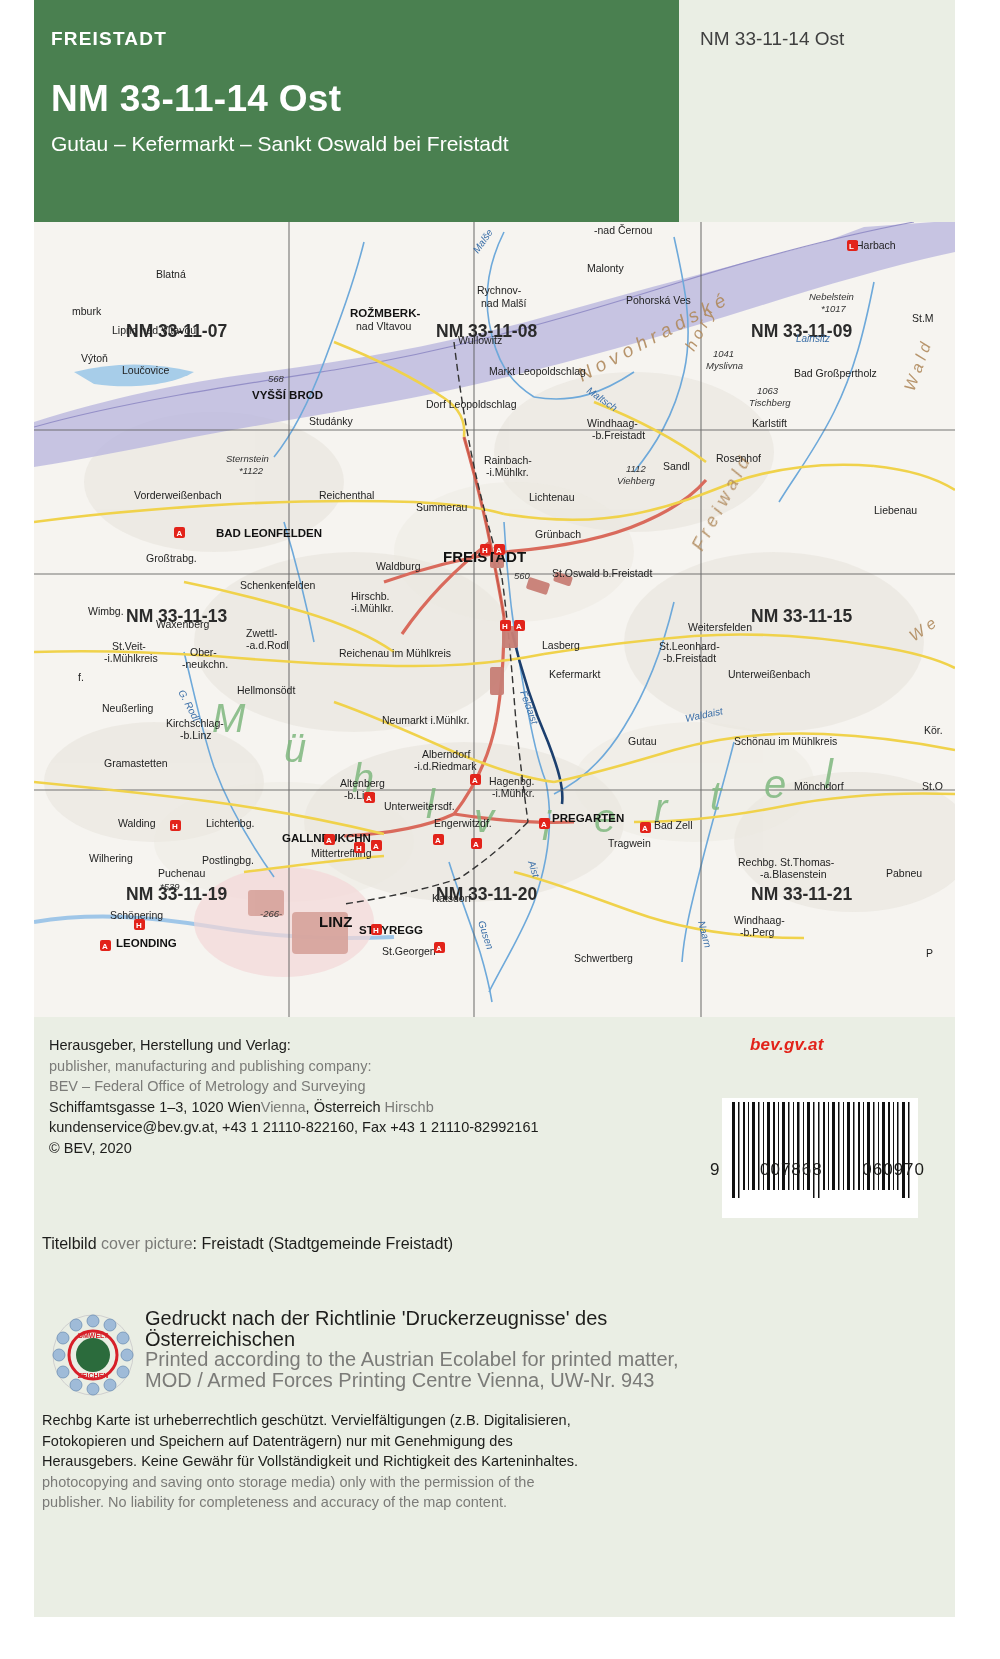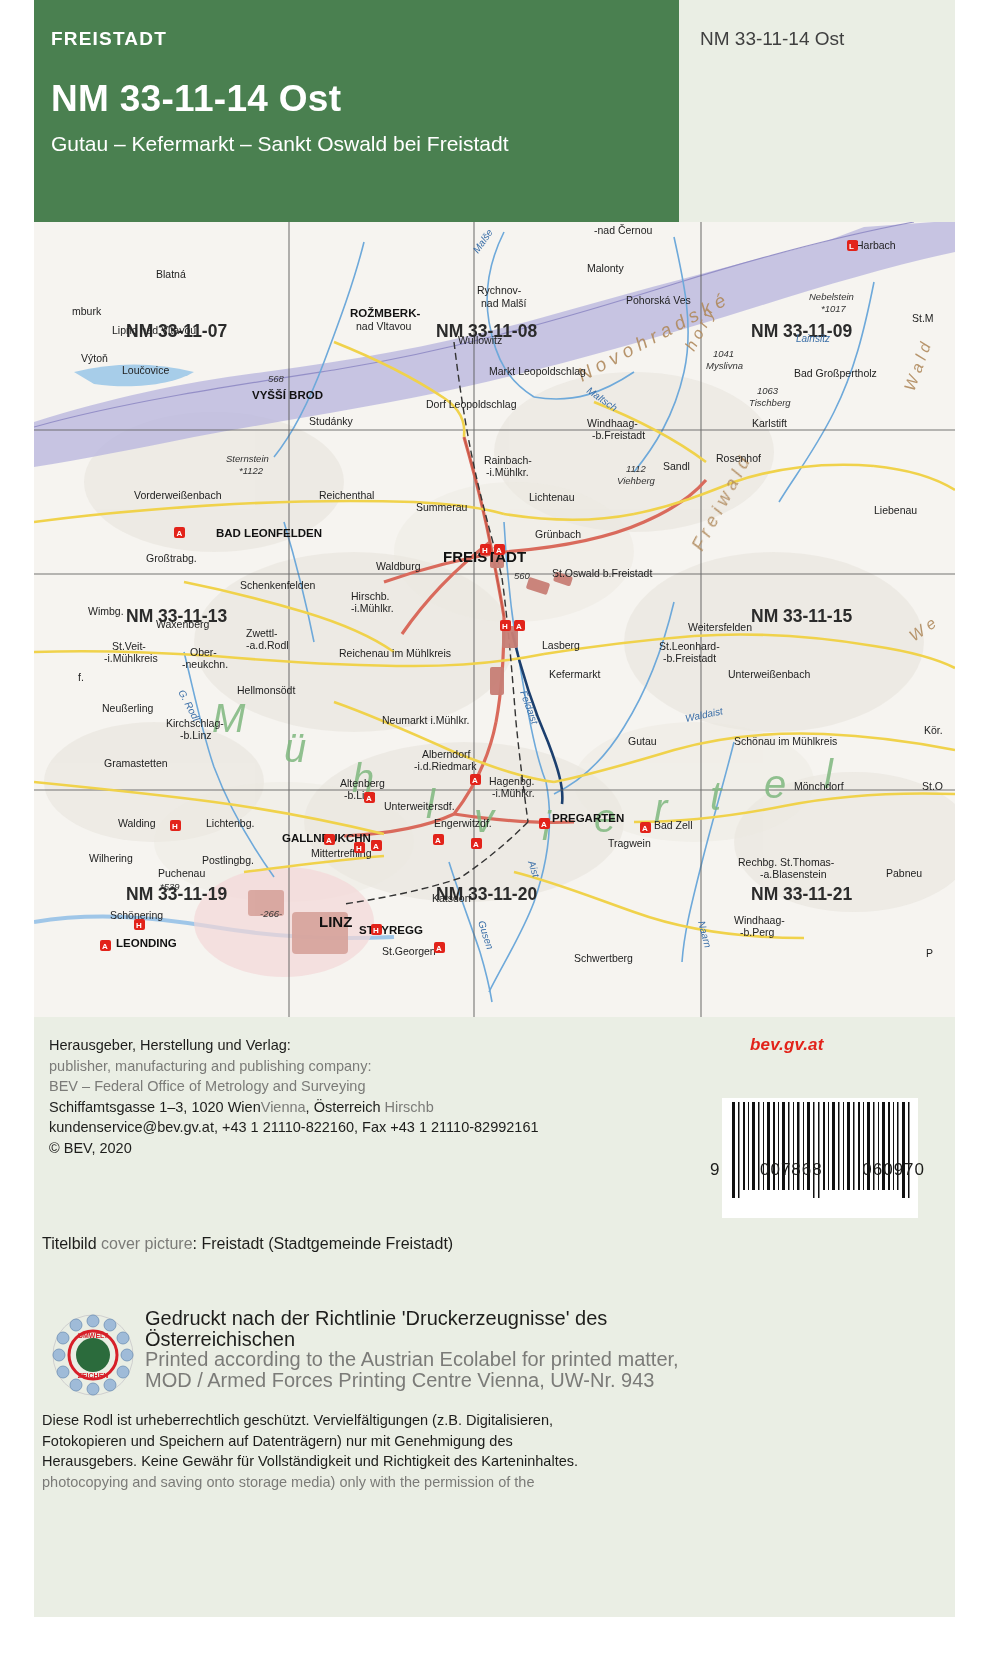--- a/index.html
+++ b/index.html
@@ -558,18 +558,19 @@
       </g>
     </svg>
   </div>
   <div class="eco-text">
     <div>Gedruckt nach der Richtlinie 'Druckerzeugnisse' des Österreichischen</div>
     <div class="en">Printed according to the Austrian Ecolabel for printed matter,</div>
     <div class="en">MOD / Armed Forces Printing Centre Vienna, UW-Nr. 943</div>
   </div>
 
   <div class="copyright">
-    <div>Diese Rodl ist urheberrechtlich geschützt. Vervielfältigungen (z.B. Digitalisieren,</div>
+    <div>Rechbg Karte ist urheberrechtlich geschützt. Vervielfältigungen (z.B. Digitalisieren,</div>
     <div>Fotokopieren und Speichern auf Datenträgern) nur mit Genehmigung des</div>
     <div>Herausgebers. Keine Gewähr für Vollständigkeit und Richtigkeit des Karteninhaltes.</div>
     <div class="en">photocopying and saving onto storage media) only with the permission of the</div>
+    <div class="en">publisher. No liability for completeness and accuracy of the map content.</div>
   </div>
 </div>
 
 </body></html>

